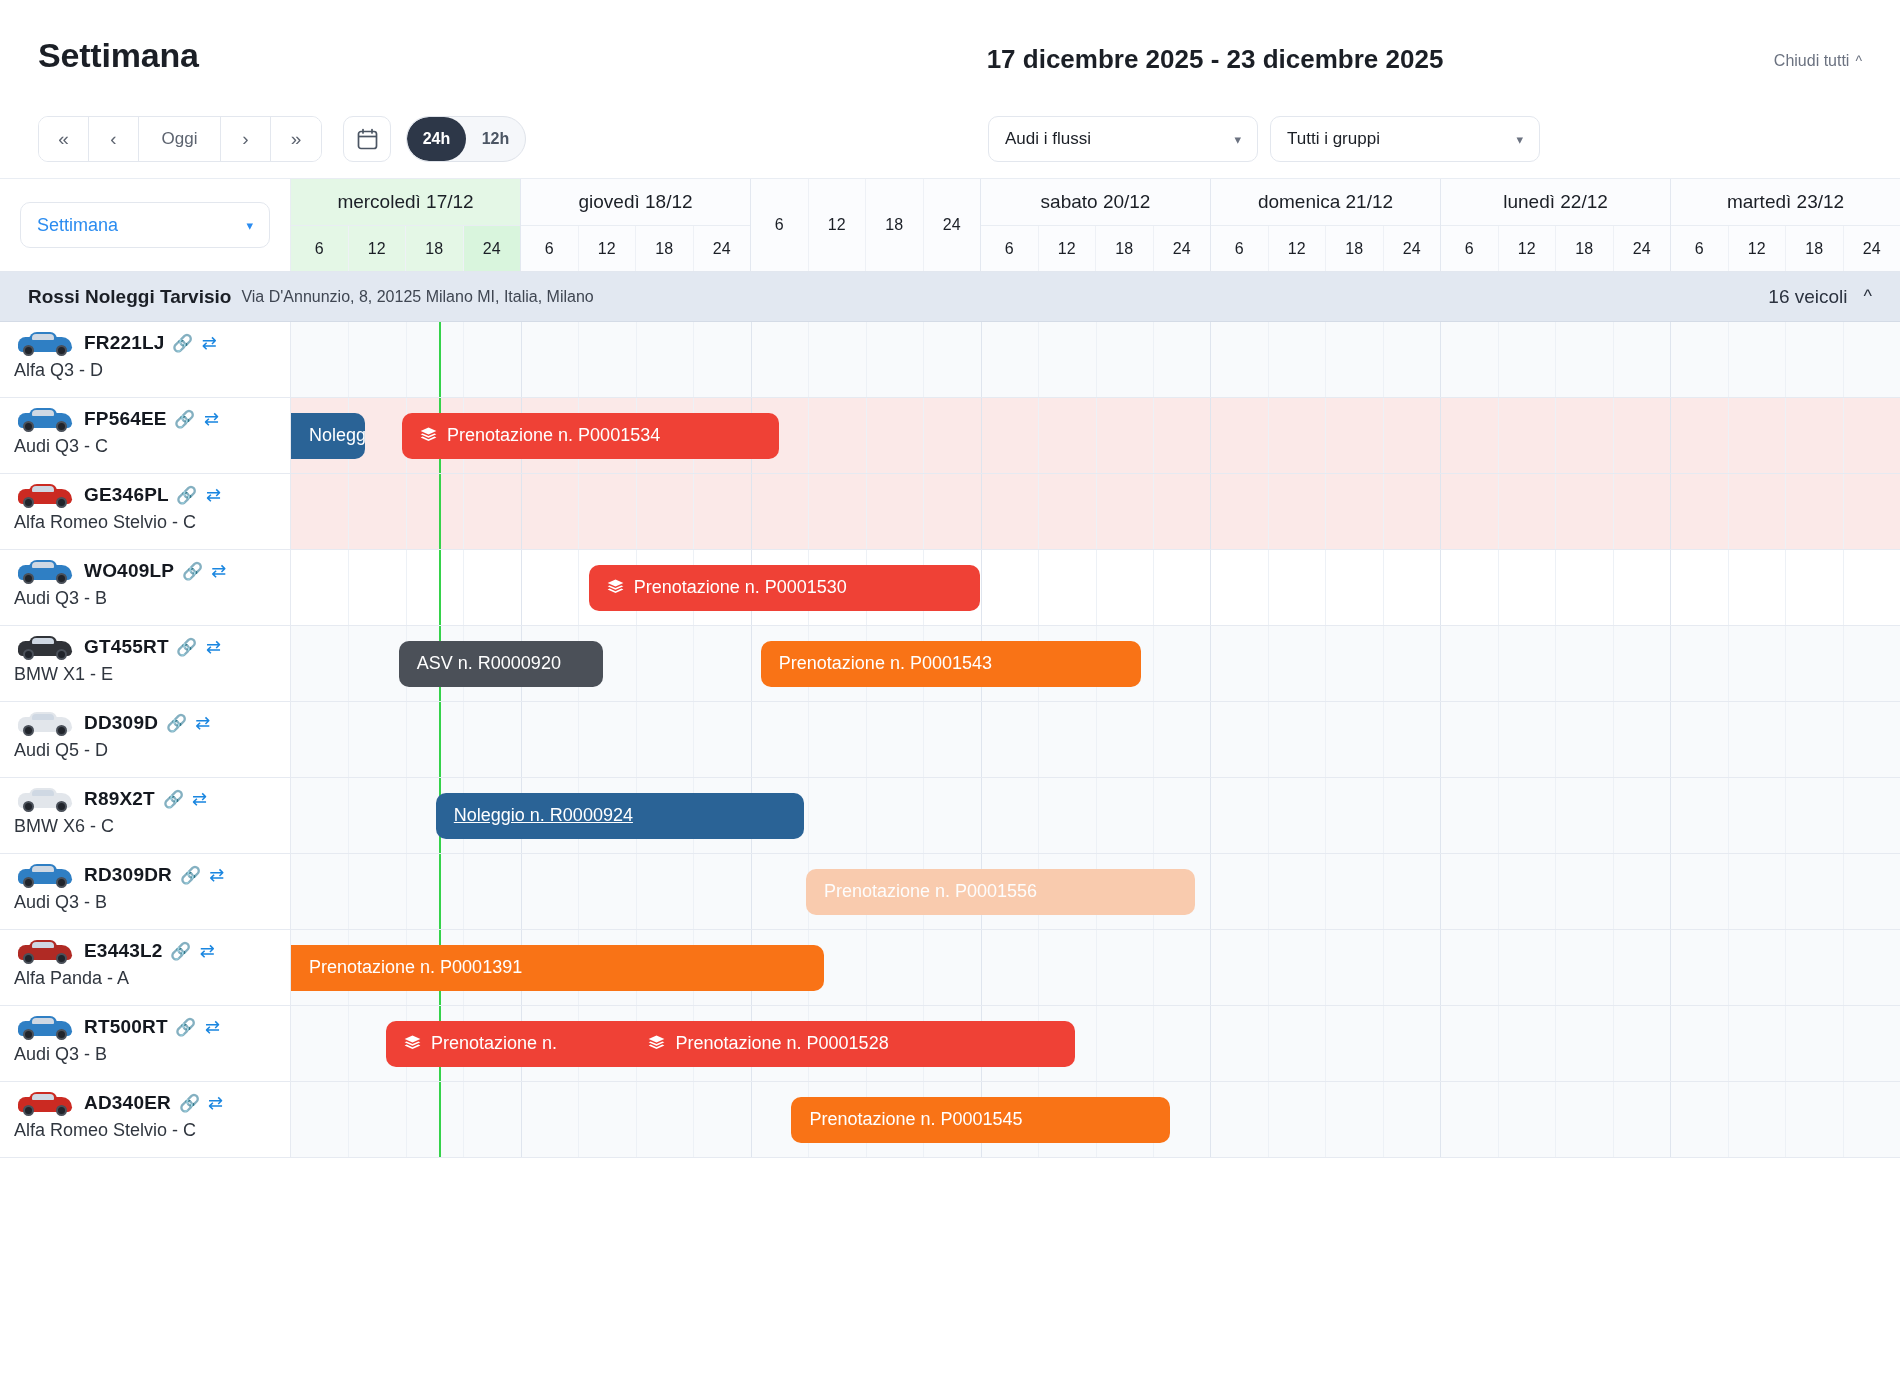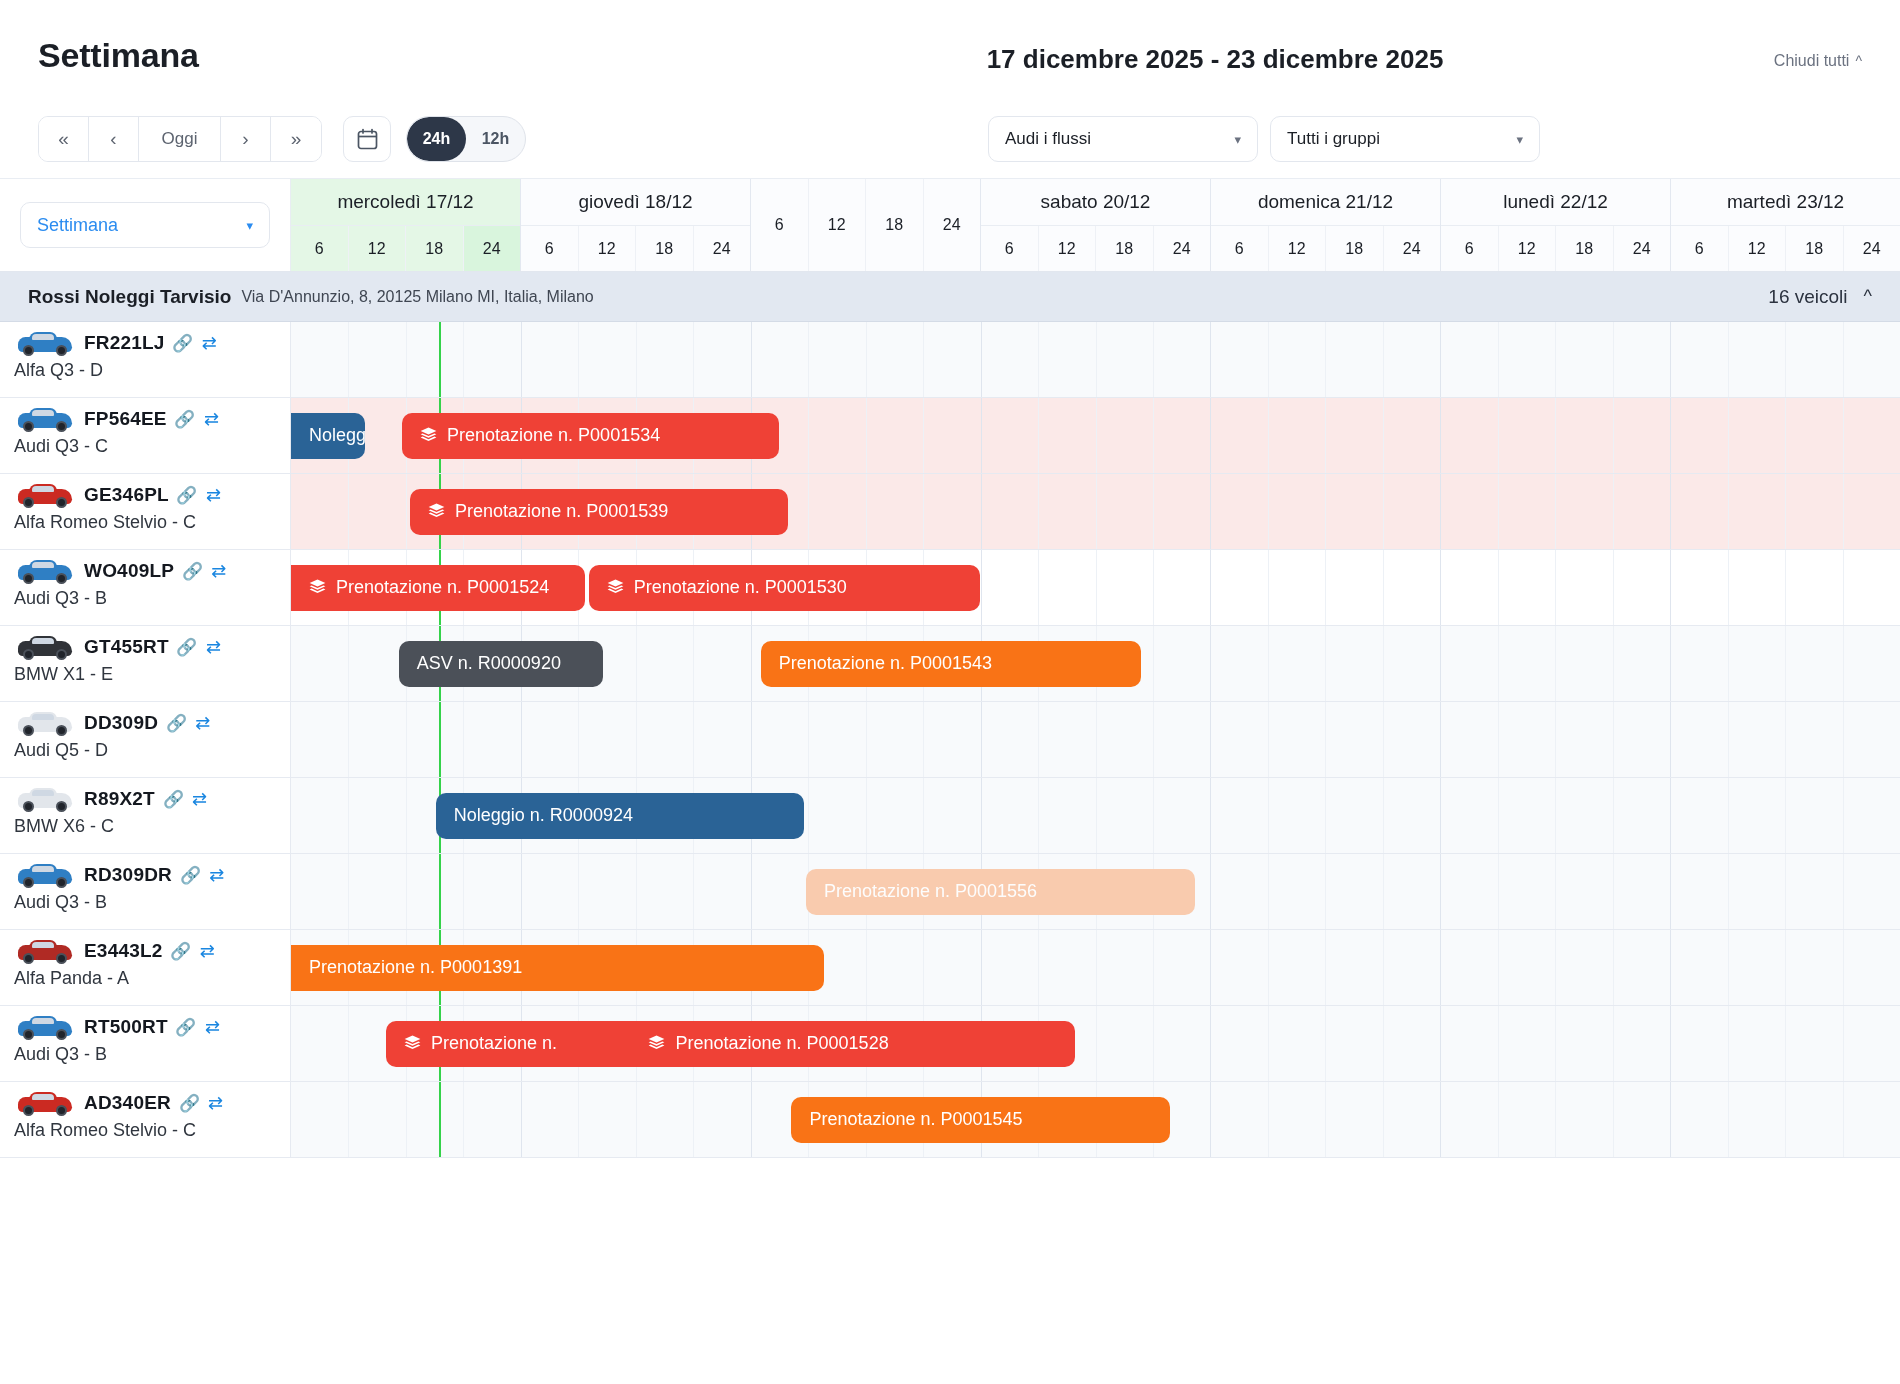--- a/index.html
+++ b/index.html
@@ -504,28 +504,20 @@
           <div class="sep-day" style="left: 57.1429%;"></div>
           <div class="sep-hour" style="left: 75%;"></div>
           <div class="sep-hour" style="left: 78.5714%;"></div>
           <div class="sep-hour" style="left: 82.1429%;"></div>
           <div class="sep-day" style="left: 71.4286%;"></div>
           <div class="sep-hour" style="left: 89.2857%;"></div>
           <div class="sep-hour" style="left: 92.8571%;"></div>
           <div class="sep-hour" style="left: 96.4286%;"></div>
           <div class="sep-day" style="left: 85.7143%;"></div>
           <div class="nowline" style="left: 9.2%;"></div>
-          <div class="bar red" style="left: 7.4%; width: 23.5%;">
-            <span class="stack-ic" style="font-size: 15px;"><svg width="17" height="15" viewBox="0 0 17 15">
-                <path d="M8.5 0.6 16.4 4 8.5 7.4 0.6 4z" fill="#fff"></path>
-                <path d="M8.5 9.0 2.6 6.4 0.6 7.3 8.5 10.7 16.4 7.3 14.4 6.4z" fill="#fff"></path>
-                <path d="M8.5 12.2 2.6 9.6 0.6 10.5 8.5 13.9 16.4 10.5 14.4 9.6z" fill="#fff"></path>
-              </svg></span>
-            <span>Prenotazione n. P0001539</span>
-          </div>
         </div>
       </div>
       <div class="vrow plain">
         <div class="vrow-left">
           <div class="plate-line">
             <div class="car-thumb">
               <div class="body" style="background:#2f7fc4"></div>
               <div class="roof" style="background:#2f7fc4"></div>
               <div class="win"></div>
               <div class="w1"></div>
@@ -559,28 +551,20 @@
           <div class="sep-day" style="left: 57.1429%;"></div>
           <div class="sep-hour" style="left: 75%;"></div>
           <div class="sep-hour" style="left: 78.5714%;"></div>
           <div class="sep-hour" style="left: 82.1429%;"></div>
           <div class="sep-day" style="left: 71.4286%;"></div>
           <div class="sep-hour" style="left: 89.2857%;"></div>
           <div class="sep-hour" style="left: 92.8571%;"></div>
           <div class="sep-hour" style="left: 96.4286%;"></div>
           <div class="sep-day" style="left: 85.7143%;"></div>
           <div class="nowline" style="left: 9.2%;"></div>
-          <div class="bar red cut-left" style="left: 0%; width: 18.3%;">
-            <span class="stack-ic" style="font-size: 15px;"><svg width="17" height="15" viewBox="0 0 17 15">
-                <path d="M8.5 0.6 16.4 4 8.5 7.4 0.6 4z" fill="#fff"></path>
-                <path d="M8.5 9.0 2.6 6.4 0.6 7.3 8.5 10.7 16.4 7.3 14.4 6.4z" fill="#fff"></path>
-                <path d="M8.5 12.2 2.6 9.6 0.6 10.5 8.5 13.9 16.4 10.5 14.4 9.6z" fill="#fff"></path>
-              </svg></span>
-            <span>Prenotazione n. P0001524</span>
-          </div>
           <div class="bar red" style="left: 18.5%; width: 24.3%;">
             <span class="stack-ic" style="font-size: 15px;"><svg width="17" height="15" viewBox="0 0 17 15">
                 <path d="M8.5 0.6 16.4 4 8.5 7.4 0.6 4z" fill="#fff"></path>
                 <path d="M8.5 9.0 2.6 6.4 0.6 7.3 8.5 10.7 16.4 7.3 14.4 6.4z" fill="#fff"></path>
                 <path d="M8.5 12.2 2.6 9.6 0.6 10.5 8.5 13.9 16.4 10.5 14.4 9.6z" fill="#fff"></path>
               </svg></span>
             <span>Prenotazione n. P0001530</span>
           </div>
         </div>
       </div>
@@ -722,21 +706,21 @@
           <div class="sep-day" style="left: 57.1429%;"></div>
           <div class="sep-hour" style="left: 75%;"></div>
           <div class="sep-hour" style="left: 78.5714%;"></div>
           <div class="sep-hour" style="left: 82.1429%;"></div>
           <div class="sep-day" style="left: 71.4286%;"></div>
           <div class="sep-hour" style="left: 89.2857%;"></div>
           <div class="sep-hour" style="left: 92.8571%;"></div>
           <div class="sep-hour" style="left: 96.4286%;"></div>
           <div class="sep-day" style="left: 85.7143%;"></div>
           <div class="nowline" style="left: 9.2%;"></div>
-          <div class="bar blue" style="left: 9%; width: 22.9%;">
+          <div class="bar blue" style="left: 9%; width: 22.9%; text-decoration: underline;">
             <span>Noleggio n. R0000924</span>
           </div>
         </div>
       </div>
       <div class="vrow">
         <div class="vrow-left">
           <div class="plate-line">
             <div class="car-thumb">
               <div class="body" style="background:#2f7fc4"></div>
               <div class="roof" style="background:#2f7fc4"></div>

